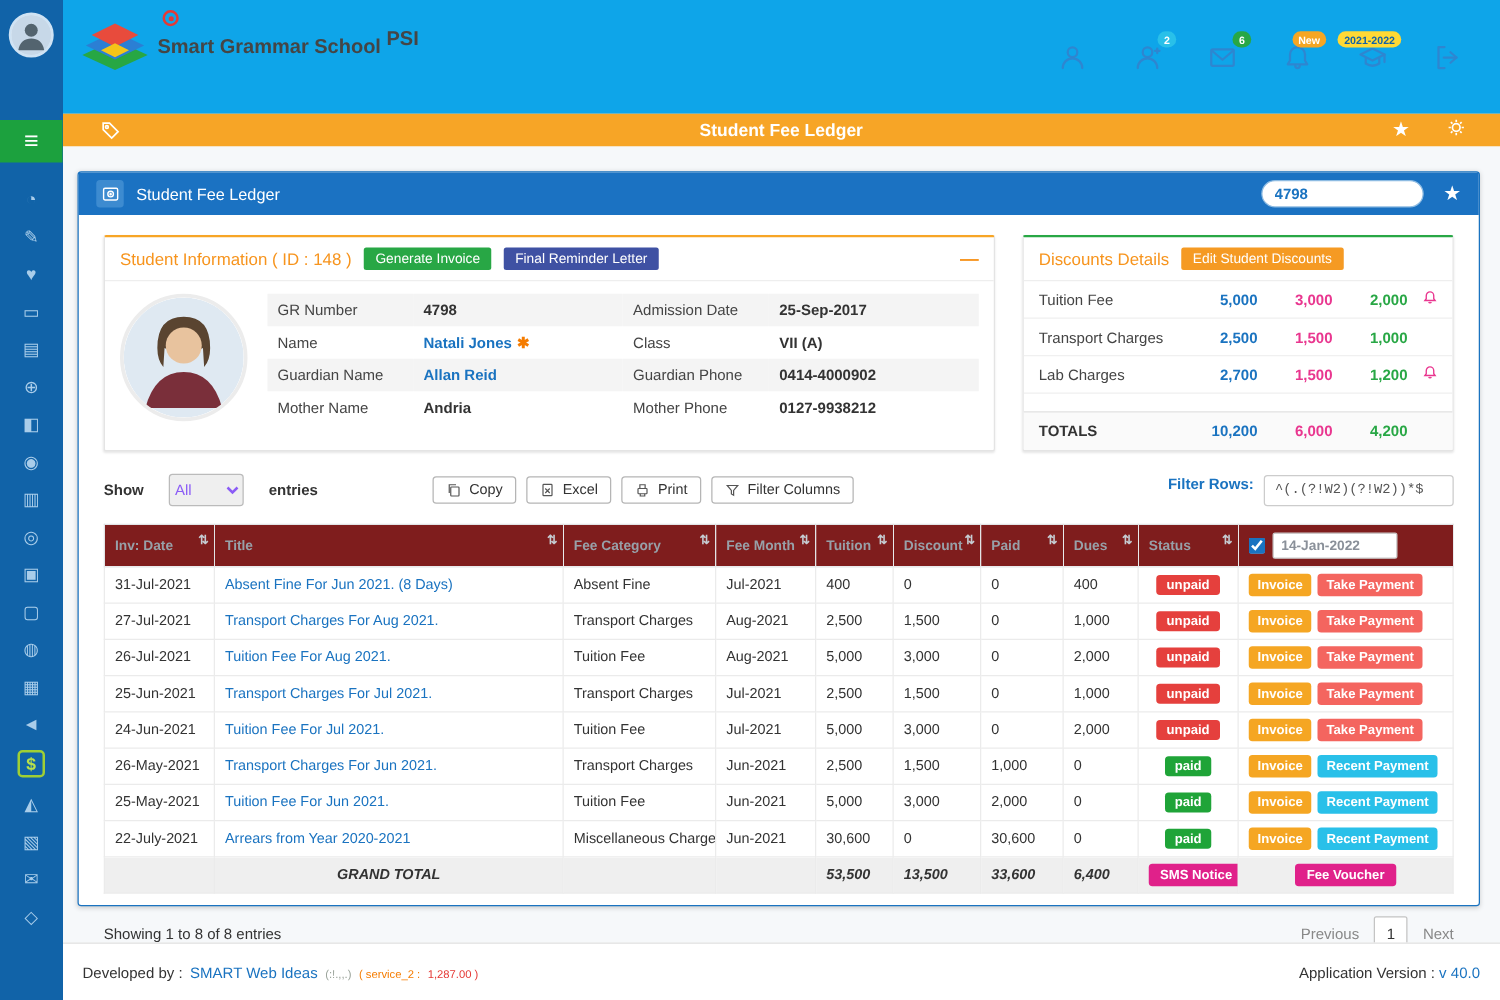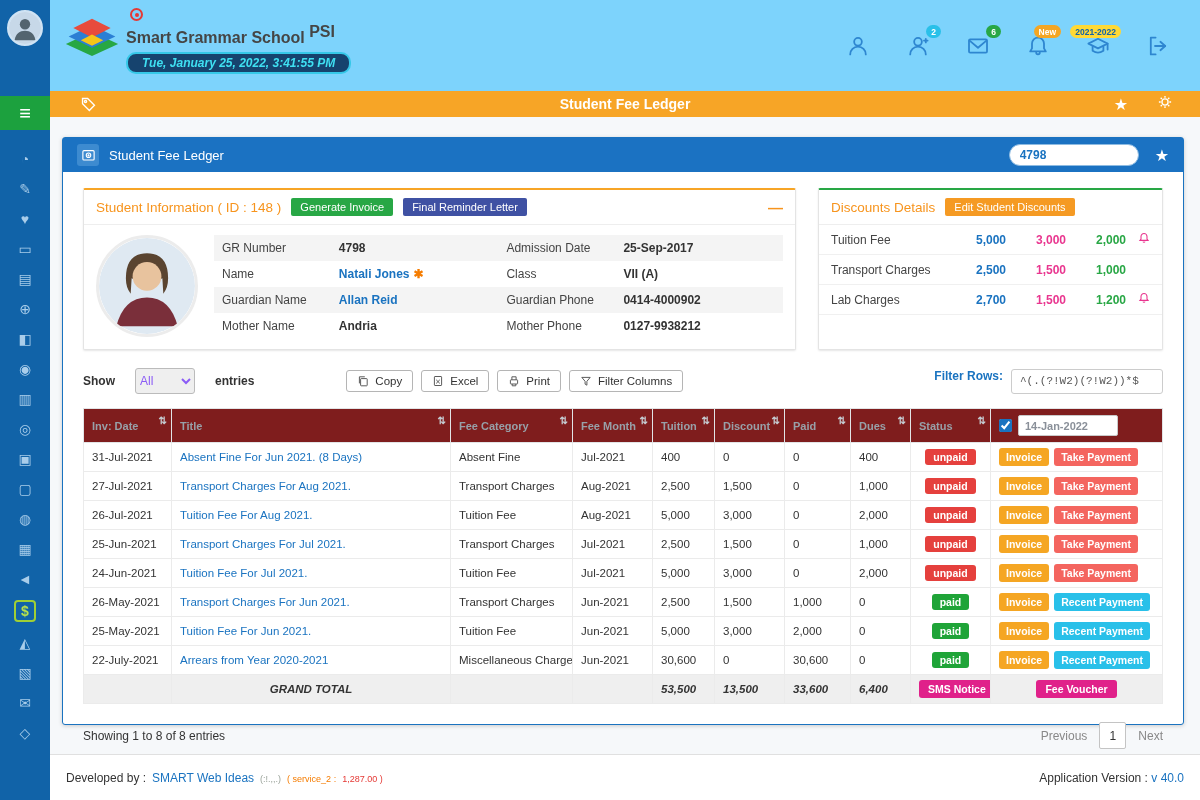--- a/index.html
+++ b/index.html
@@ -11,21 +11,21 @@
   .side-avatar{width:36px;height:36px;border-radius:50%;border:2px solid #cfe3f4;margin-top:10px;overflow:hidden;background:#d9e6f2;flex:0 0 auto;cursor:pointer}
   .hamburger{width:50px;height:34px;background:#1ca13e;color:#fff;font-size:20px;display:flex;align-items:center;justify-content:center;margin-top:50px;cursor:pointer;flex:0 0 auto}
   .side-icons{display:flex;flex-direction:column;align-items:center;gap:12px;margin-top:20px}
   .side-icon{color:#a9cdea;font-size:14px;line-height:18px;width:22px;height:18px;text-align:center;cursor:pointer}
   .side-icon.active{color:#b8e04a;border:2px solid #9fcf35;border-radius:4px;height:22px;line-height:18px;font-weight:bold}
 
   
   .content{margin-left:50px;width:1150px;height:800px;display:flex;flex-direction:column;background:#f6f8fa}
 
   
-  .topbar{background:#7dd3fc;height:91px;position:relative;flex:0 0 auto}
+  .topbar{background:#0ea5e9;height:91px;position:relative;flex:0 0 auto}
   .brand-wrap{position:absolute;left:14px;top:8px;display:flex;align-items:flex-start;gap:6px}
   .logo{width:56px;height:54px;margin-top:8px}
   .brand-col{display:flex;flex-direction:column}
   .rec{display:inline-block;width:13px;height:13px;border:2px solid #e53935;border-radius:50%;position:relative;margin:0 0 2px 4px}
   .rec-dot{position:absolute;inset:2.5px;background:#e53935;border-radius:50%}
   .brand-name{font-size:16px;font-weight:bold;color:#454545}
   .date-pill{margin-top:5px;background:#16436e;border:2px solid #35c8e8;color:#3fe0f2;border-radius:10px;font-style:italic;font-weight:bold;font-size:12px;padding:2px 14px;display:inline-block;align-self:flex-start}
   .top-icons{position:absolute;right:30px;top:34px;display:flex;gap:36px;align-items:center}
   .top-icon{position:relative;width:24px;height:24px;cursor:pointer}
   .top-icon svg{width:24px;height:24px;stroke:#2e86d0;fill:none;stroke-width:1.5;stroke-linecap:round;stroke-linejoin:round}
@@ -178,21 +178,20 @@
         <polygon points="30,19 42,25 30,31 18,25" fill="#f5c518"></polygon>
       </svg>
       <div class="brand-col">
         <span class="rec">
             <span class="rec-dot"></span>
           </span>
         <div>
           <span class="brand-name">Smart Grammar School</span>
           <sup class="brand-name">PSI</sup>
         </div>
-        <span class="date-pill">Tue, January 25, 2022, 3:41:55 PM</span>
       </div>
     </div>
     <div class="top-icons">
       <div class="top-icon">
         <svg viewBox="0 0 20 20">
             <circle cx="10" cy="6.5" r="3.2"></circle>
             <path d="M3.5 17c0-3.6 2.9-6.5 6.5-6.5s6.5 2.9 6.5 6.5"></path>
           </svg>
       </div>
       <div class="top-icon">
@@ -355,20 +354,27 @@
     <span class="disc-label">Lab Charges</span>
     <span class="num n-blue">2,700</span>
     <span class="num n-pink">1,500</span>
     <span class="num n-green">1,200</span>
     <span class="disc-bell"><svg width="12" height="12" viewBox="0 0 20 20">
                       <path d="M10 2.5a5 5 0 0 0-5 5v4.2L3.2 14h13.6L15 11.7V7.5a5 5 0 0 0-5-5z" fill="none" stroke="#e9368f" stroke-width="1.8"></path>
                       <path d="M8.3 16a1.8 1.8 0 0 0 3.4 0" fill="none" stroke="#e9368f" stroke-width="1.8"></path>
                     </svg></span>
   </div>
 </div>
+            <div class="disc-totals">
+              <span class="disc-label">TOTALS</span>
+              <span class="num n-blue">10,200</span>
+              <span class="num n-pink">6,000</span>
+              <span class="num n-green">4,200</span>
+              <span class="disc-bell"></span>
+            </div>
           </div>
         </div>
 
         <div class="controls">
           <div class="show-group">
             <span>Show</span>
             <select class="entries-select"><option>All</option></select>
             <span>entries</span>
           </div>
           <div class="btn-group">

